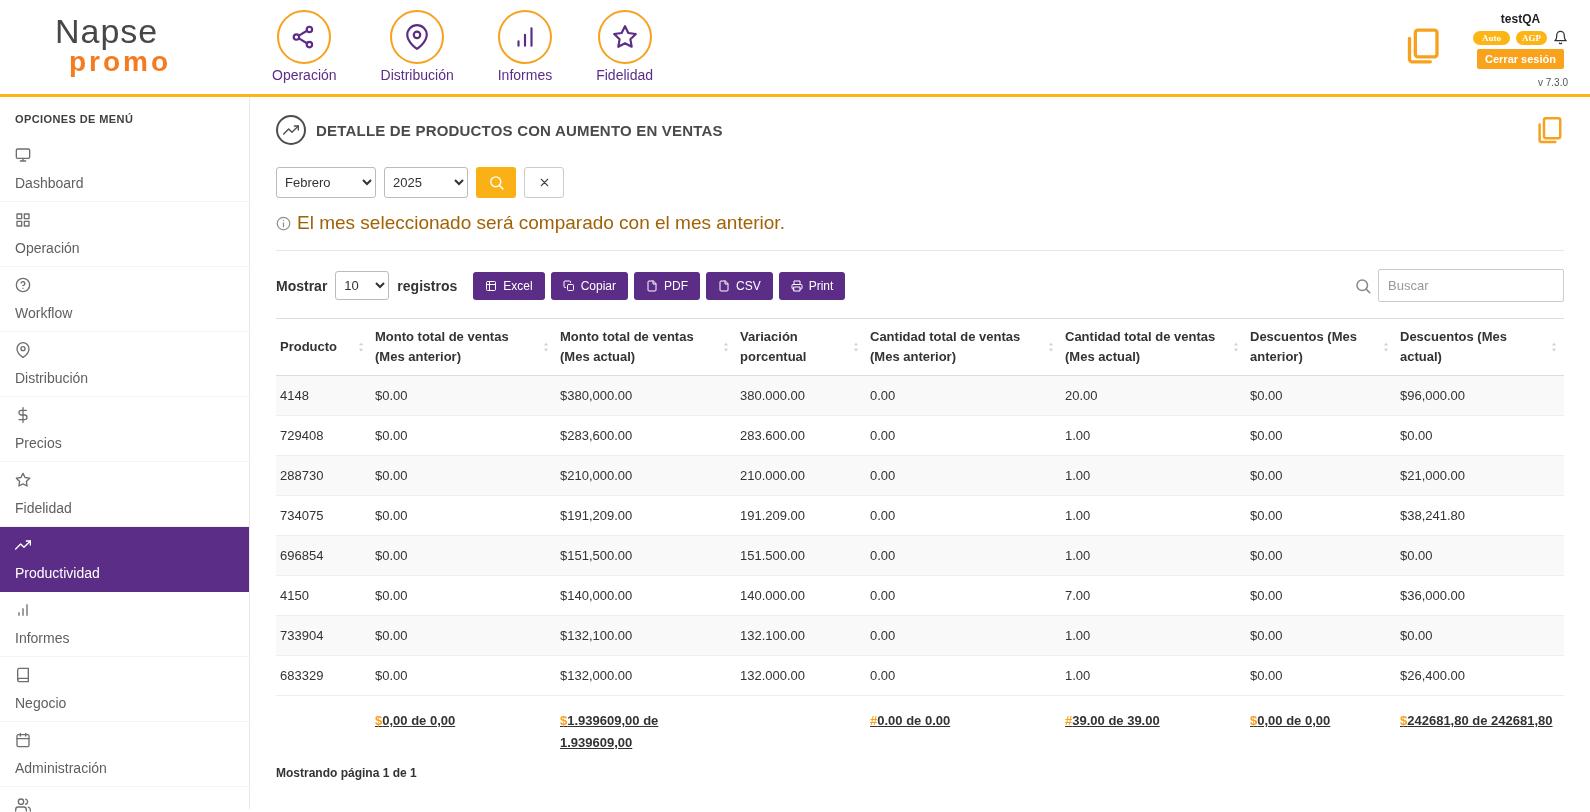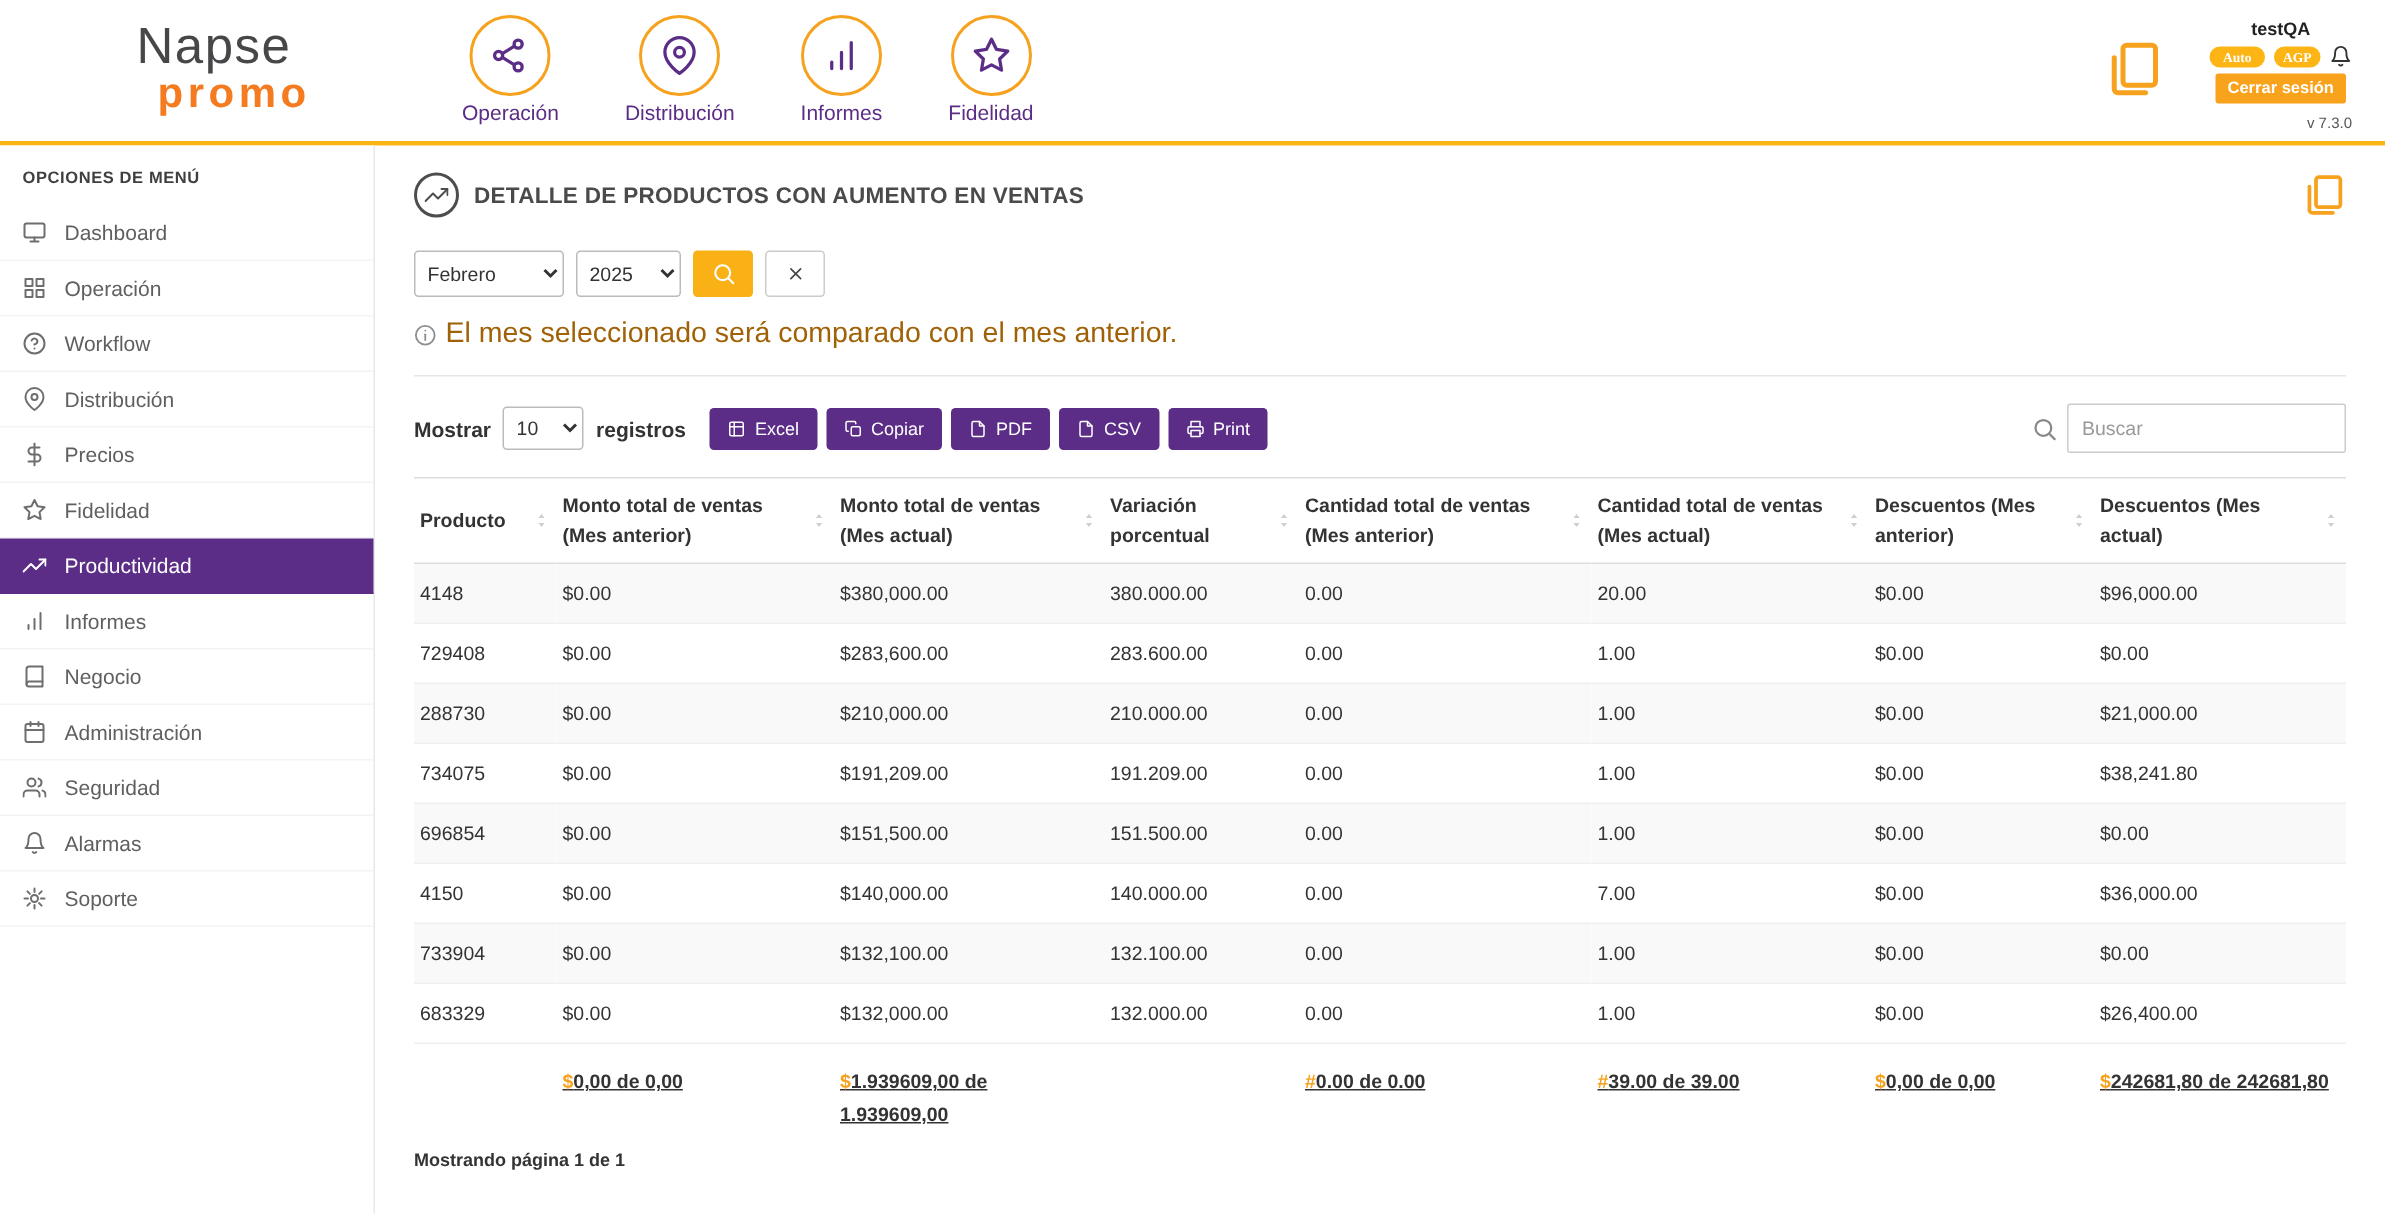--- a/index.html
+++ b/index.html
@@ -3,21 +3,21 @@
 <meta charset="utf-8">
 <style>
 * { box-sizing: border-box; margin: 0; padding: 0; }
 html,body { width:1590px; height:812px; }
 body { font-family:"Liberation Sans", sans-serif; background:#fff; color:#333; overflow:hidden; }
 .ic { display:inline-block; }
 .ic svg { width:100%; height:100%; display:block; }
 
 
 .topbar { display:flex; height:97px; border-bottom:3px solid #fcb514; background:#fff; }
-.logo { width:250px; padding:12px 0 0 55px; flex:none; cursor:pointer;margin-left:36px; }
+.logo { width:250px; padding:12px 0 0 55px; flex:none; cursor:pointer; }
 .logo-napse { font-size:34px; color:#47474a; letter-spacing:1px; }
 .logo-promo { font-size:28px; color:#f47b20; font-weight:bold; letter-spacing:3px; margin:-5px 0 0 14px; }
 .top-nav { display:flex; gap:44px; padding-top:10px; margin-left:22px; }
 .nav-item { display:flex; flex-direction:column; align-items:center; cursor:pointer; }
 .nav-circle { width:54px; height:54px; border:2px solid #f6a21e; border-radius:50%; display:flex; align-items:center; justify-content:center; color:#5b2d86; background:#fff; }
 .nav-circle .ic { width:26px; height:26px; }
 .nav-label { margin-top:3px; font-size:14px; color:#5b2d86; }
 .header-right { margin-left:auto; display:flex; align-items:flex-start; gap:31px; padding:4px 18px 0 0; }
 .pages-ic { width:40px; height:40px; color:#f6a21e; margin-top:22px; cursor:pointer; }
 .user-col { display:flex; flex-direction:column; align-items:center; gap:4px; padding:8px 4px 0 0; }
@@ -26,37 +26,37 @@
 .badge { background:#fcb514; color:#fff; font-size:9px; font-weight:bold; padding:2px 9px; border-radius:8px;font-family:Liberation Serif, serif; }
 .badge2 { padding:2px 6px; }
 .bell { width:15px; height:15px; color:#333; cursor:pointer; }
 .logout { background:#f9a21b; color:#fff; border:none; font-size:11px; font-weight:bold; padding:4px 8px; border-radius:2px; cursor:pointer; font-family:inherit; }
 .version { align-self:flex-end; font-size:10px; color:#555; margin-top:4px; }
 
 
 .shell { display:flex; height:712px; }
 .sidebar { width:250px; flex:none; border-right:1px solid #e9e9e9; background:#fff; }
 .sidebar-title { padding:16px 15px 12px; font-size:11px; font-weight:bold; color:#3f3f3f; letter-spacing:.4px; }
-.menu-item { display:flex; align-items:flex-start; gap:12px; padding:10px 15px; font-size:14px; color:#5f5f5f; border-bottom:1px solid #f3f3f3; cursor:pointer; }
+.menu-item { display:flex; align-items:flex-start; gap:12px; padding:10px 15px; font-size:14px; color:#5f5f5f; border-bottom:1px solid #f3f3f3; cursor:pointer;flex-direction:column; }
 .menu-item .ic { width:16px; height:16px; color:#6e6e6e; flex:none; }
 .menu-item.active { background:#5b2d86; color:#fff; border-color:#5b2d86; }
 .menu-item.active .ic { color:#fff; }
 
 
 .main { flex:1; padding:18px 26px 0; min-width:0; }
 .page-head { display:flex; align-items:center; gap:10px; }
 .title-ic { width:30px; height:30px; border:2px solid #4d4d4d; border-radius:50%; color:#4d4d4d; display:flex; align-items:center; justify-content:center; flex:none; }
 .title-ic .ic { width:16px; height:16px; }
 .page-title { font-size:15px; font-weight:bold; color:#4a4a4a; letter-spacing:.2px; }
 .pages-ic2 { width:30px; height:30px; color:#f6a21e; margin-left:auto; cursor:pointer; }
 
 .filters { display:flex; gap:8px; margin-top:22px; align-items:center; }
 select { height:31px; border:1px solid #bbb; border-radius:3px; background:#fff; font-size:13px; color:#333; font-family:inherit; padding:0 4px; }
 #month-select { width:100px; }
-#year-select { width:70px; }
+#year-select { width:84px; }
 .btn-search { width:40px; height:31px; background:#f9b115; border:none; border-radius:3px; color:#fff; display:flex; align-items:center; justify-content:center; cursor:pointer; }
 .btn-search .ic { width:17px; height:17px; }
 .btn-clear { width:40px; height:31px; background:#fff; border:1px solid #ccc; border-radius:3px; color:#444; display:flex; align-items:center; justify-content:center; cursor:pointer; }
 .btn-clear .ic { width:13px; height:13px; }
 
 .info-note { display:flex; align-items:center; gap:6px; margin-top:14px; font-size:19px; color:#a16207;text-align:right; }
 .info-ic { width:15px; height:15px; color:#8f8f8f; flex:none; }
 .divider { border:none; border-top:1px solid #e6e6e6; margin-top:16px; }
 
 .table-controls { display:flex; align-items:center; margin-top:18px; }

